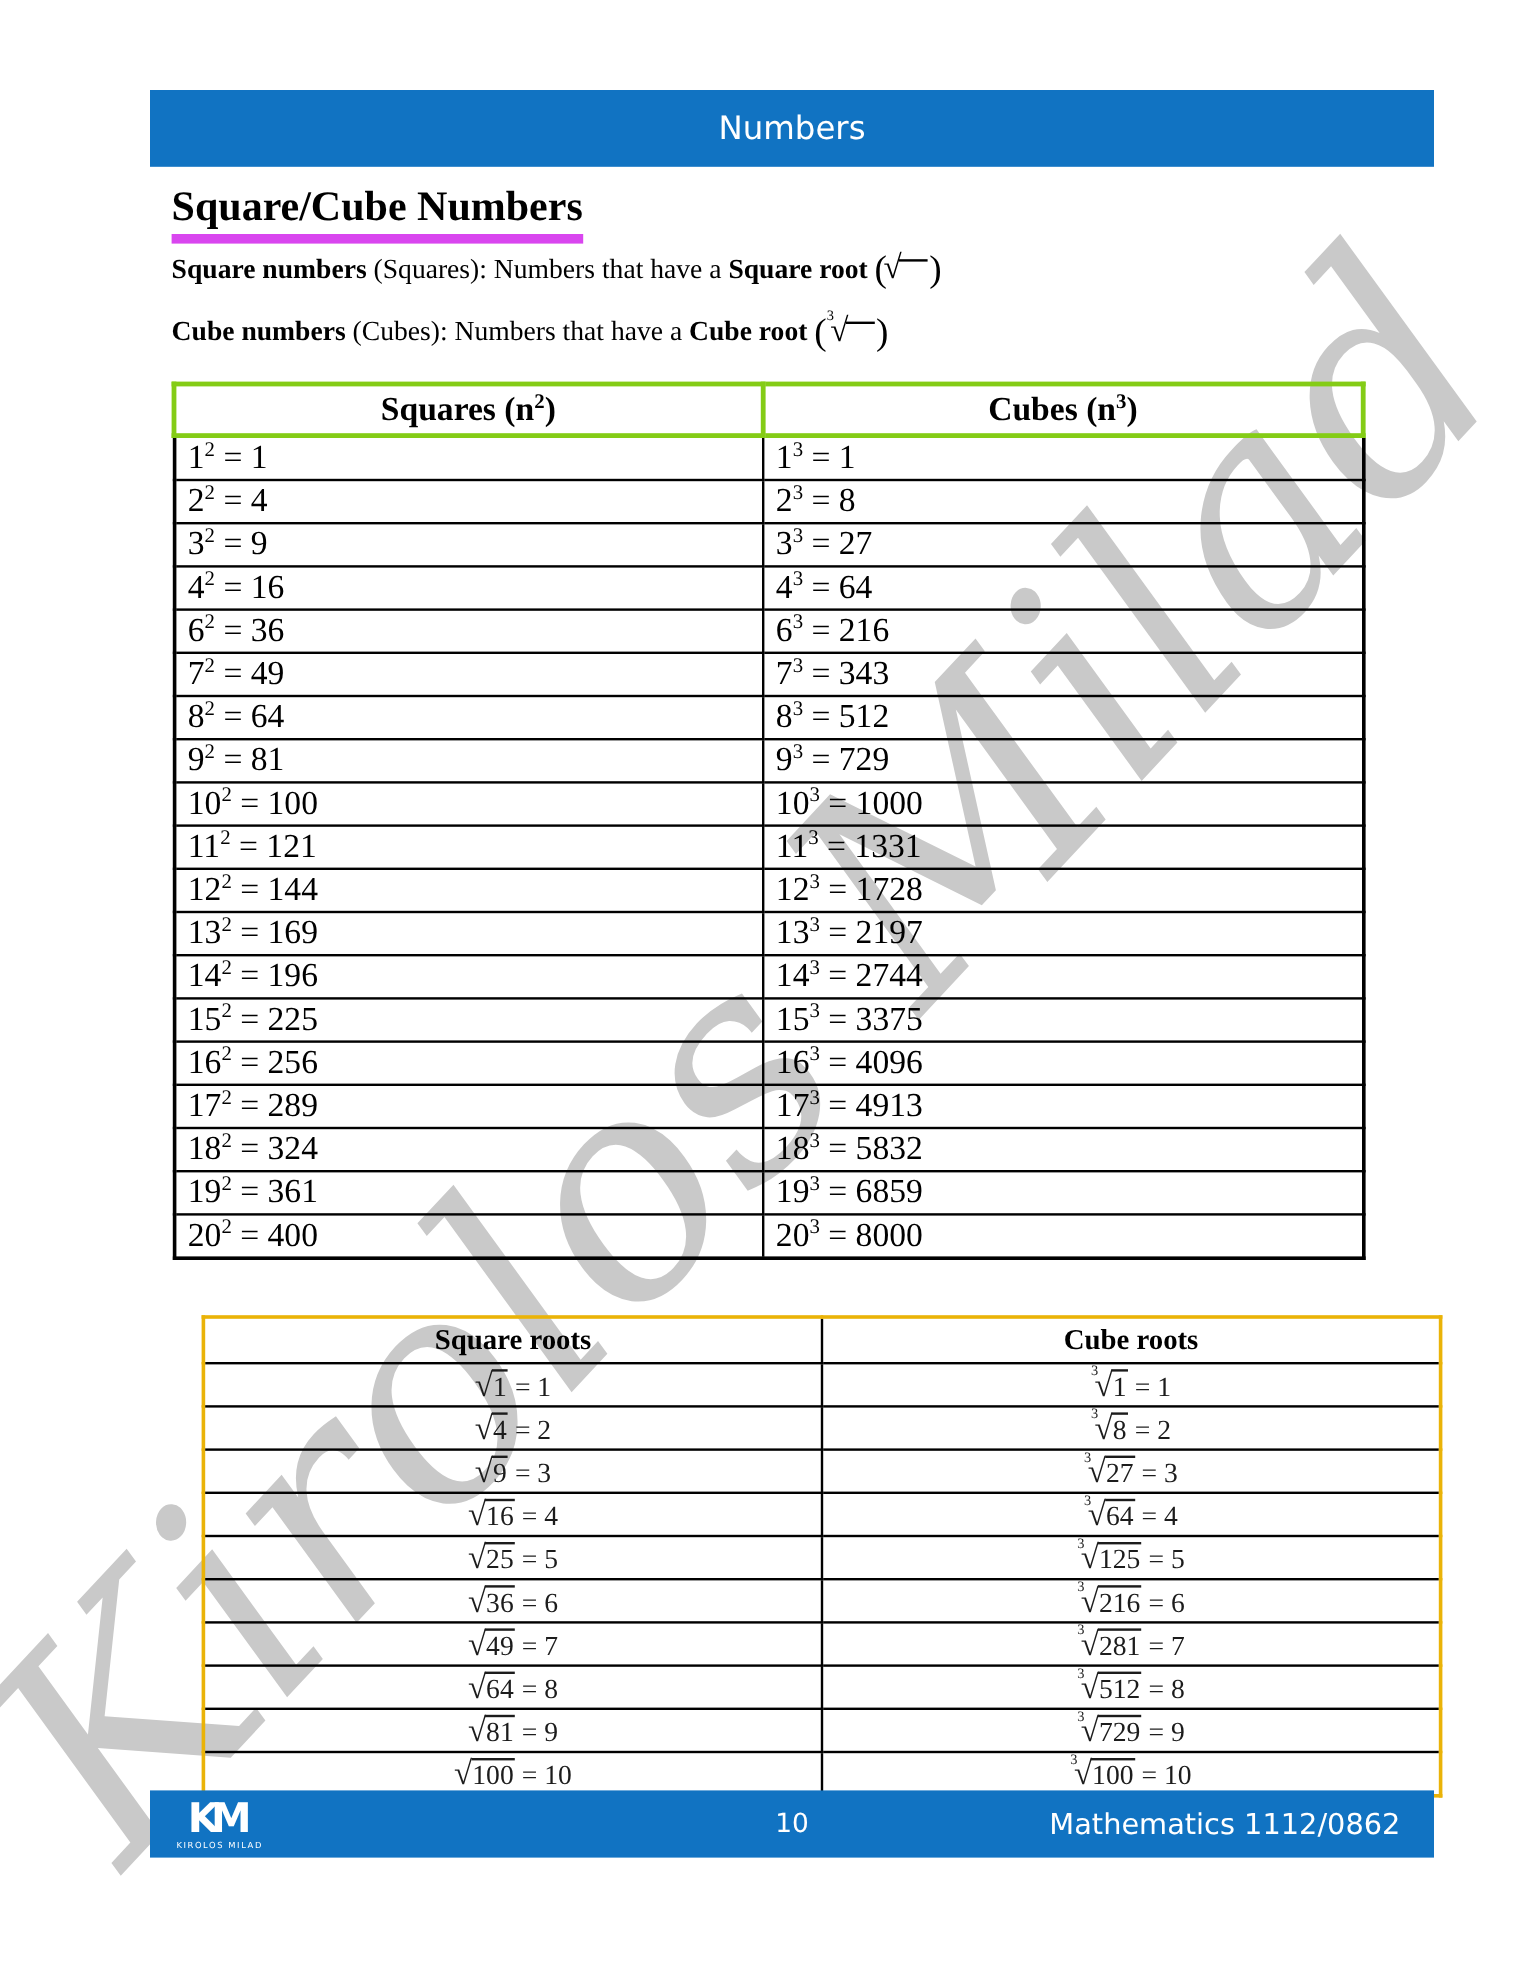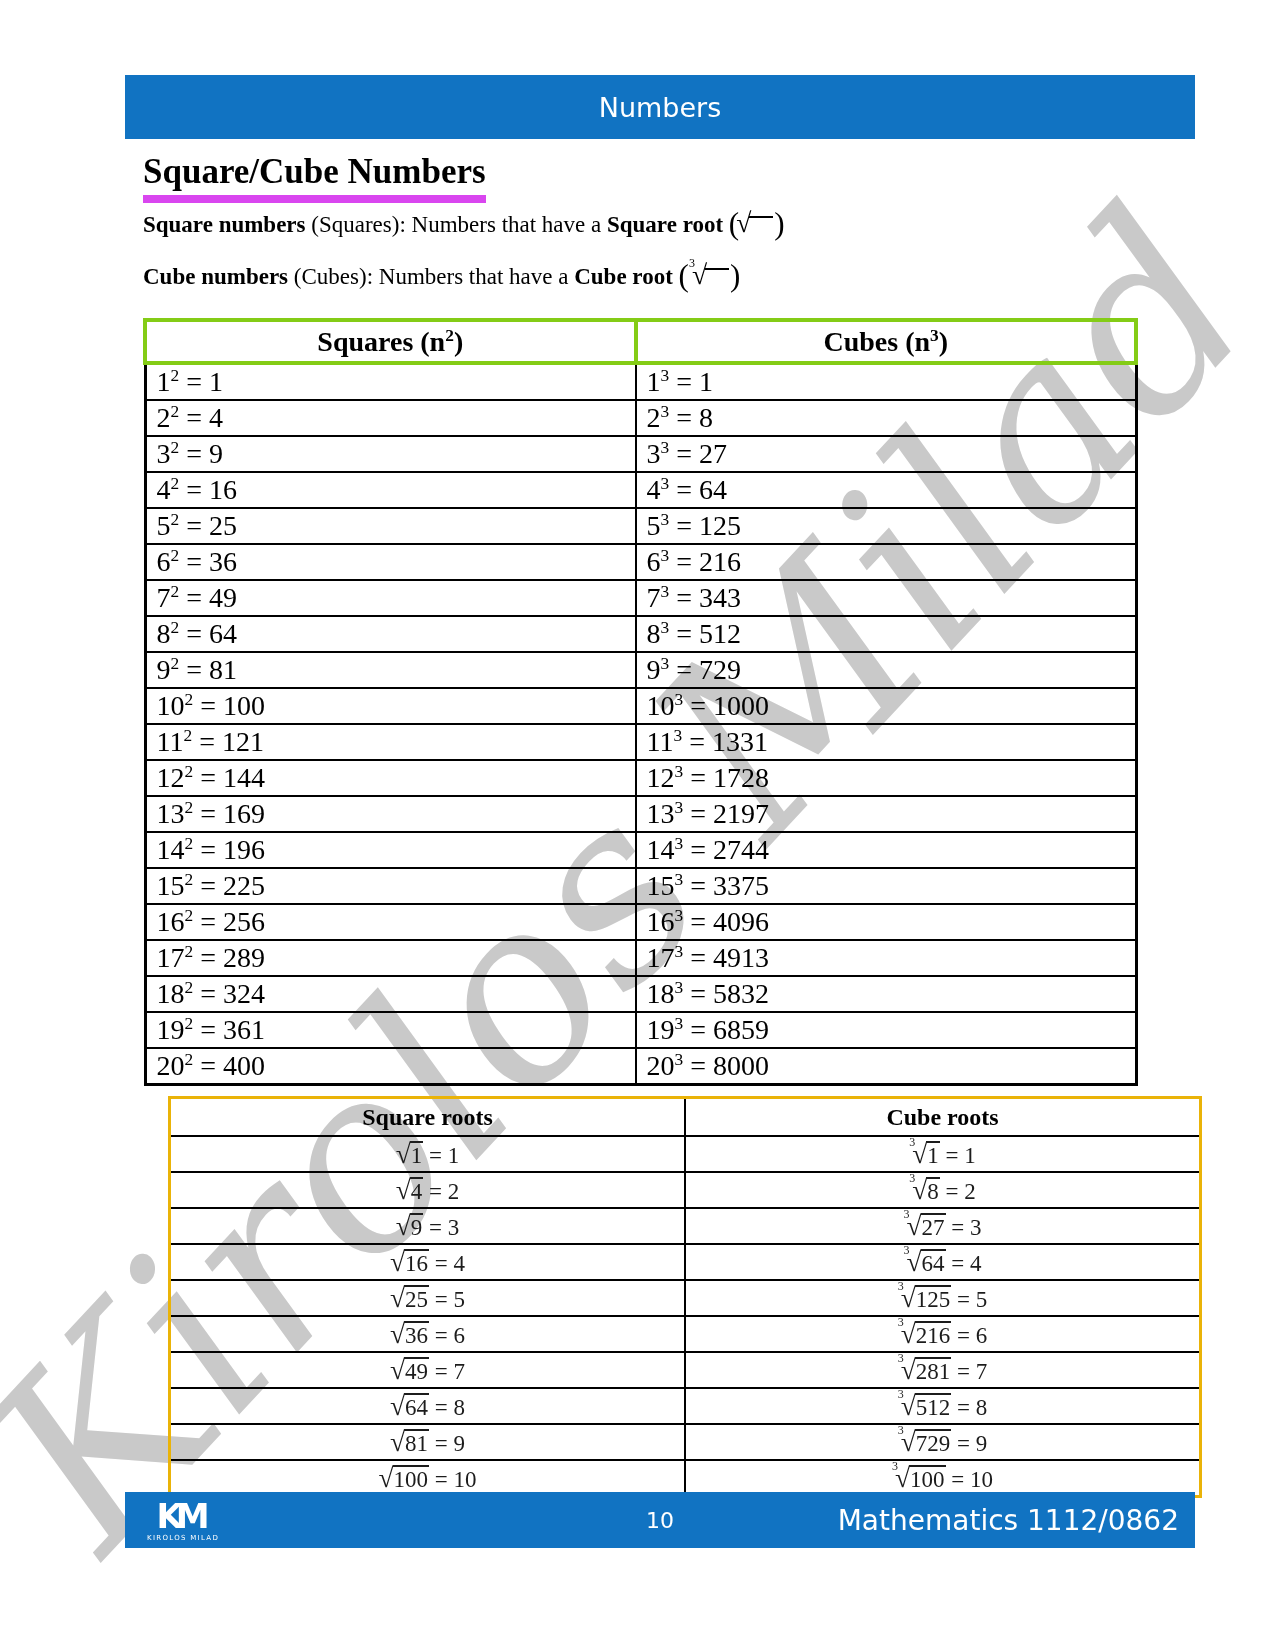--- a/index.html
+++ b/index.html
@@ -14,21 +14,21 @@
   .topbar{position:absolute;left:125px;top:75px;width:1070px;height:64px;
           background:var(--accent,#1173c2);color:#fff;display:flex;align-items:center;
           justify-content:center;font-family:"DejaVu Sans", sans-serif;font-size:27px;z-index:2;}
   .footer{position:absolute;left:125px;top:1492px;width:1070px;height:56px;
           background:var(--accent,#1173c2);color:#fff;display:flex;align-items:center;
           font-family:"DejaVu Sans", sans-serif;z-index:2;}
   .km-logo{margin-left:22px;display:flex;flex-direction:column;align-items:center;line-height:1;}
   .km-main{font-size:34px;font-weight:bold;letter-spacing:-7px;padding-right:7px;text-align:center;}
   .km-sub{font-size:7px;letter-spacing:1.3px;margin-top:2px;}
   .page-num{position:absolute;left:50%;transform:translateX(-50%);font-size:22px;}
-  .course{position:absolute;right:16px;font-size:28px;}
+  .course{position:absolute;right:28px;font-size:24px;}
   
   .doc-title{position:absolute;left:143px;top:152px;margin:0;font-size:35px;font-weight:bold;
              border-bottom:8px solid #d946ef;padding-bottom:3px;z-index:1;display:inline-block;}
   .intro{position:absolute;left:143px;margin:0;font-size:23px;z-index:1;white-space:nowrap;}
   #intro-square{top:206px;}
   #intro-cube{top:258px;}
   .paren{font-size:1.35em;vertical-align:-0.08em;}
   .rsign{font-size:1.2em;}
   .ridx{font-size:12px;position:relative;top:-8px;margin-right:-3px;line-height:0;}
   .blank-vinculum{display:inline-block;width:24px;height:14px;border-top:2px solid #000;
@@ -91,24 +91,20 @@
         </tr>
         <tr>
           <td>3<sup>2</sup> = 9</td>
           <td>3<sup>3</sup> = 27</td>
         </tr>
         <tr>
           <td>4<sup>2</sup> = 16</td>
           <td>4<sup>3</sup> = 64</td>
         </tr>
         <tr>
-          <td>5<sup>2</sup> = 25</td>
-          <td>5<sup>3</sup> = 125</td>
-        </tr>
-        <tr>
           <td>6<sup>2</sup> = 36</td>
           <td>6<sup>3</sup> = 216</td>
         </tr>
         <tr>
           <td>7<sup>2</sup> = 49</td>
           <td>7<sup>3</sup> = 343</td>
         </tr>
         <tr>
           <td>8<sup>2</sup> = 64</td>
           <td>8<sup>3</sup> = 512</td>

